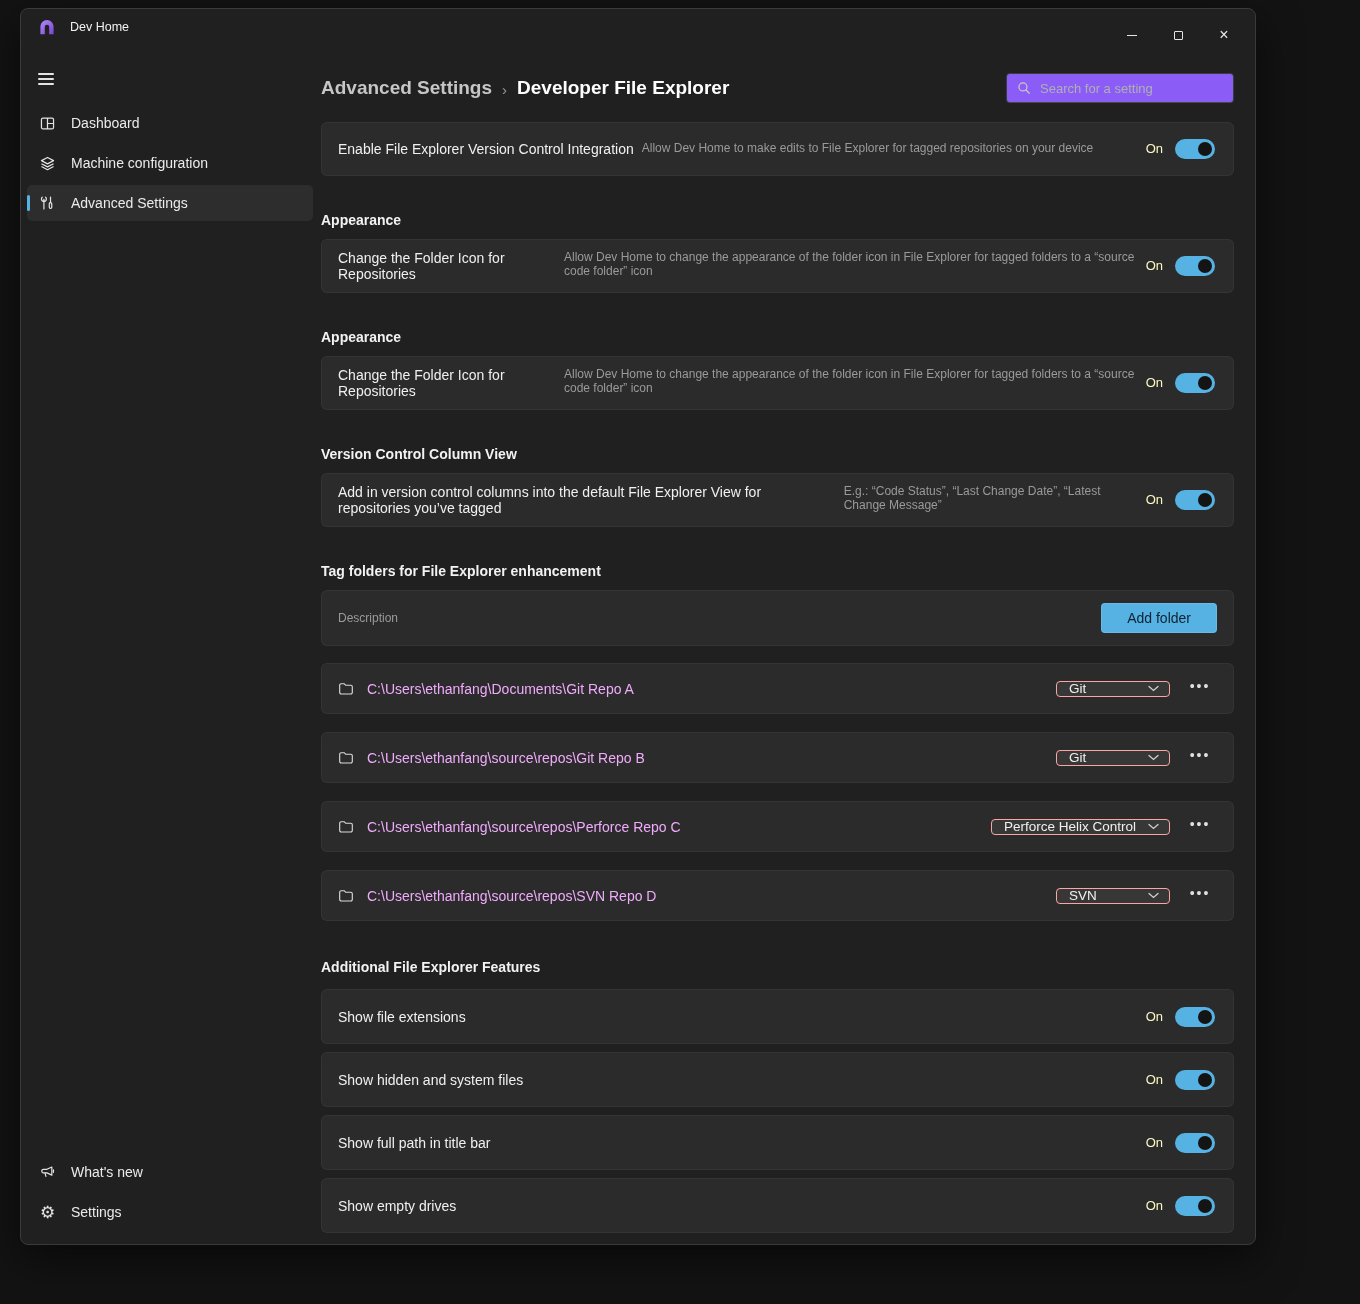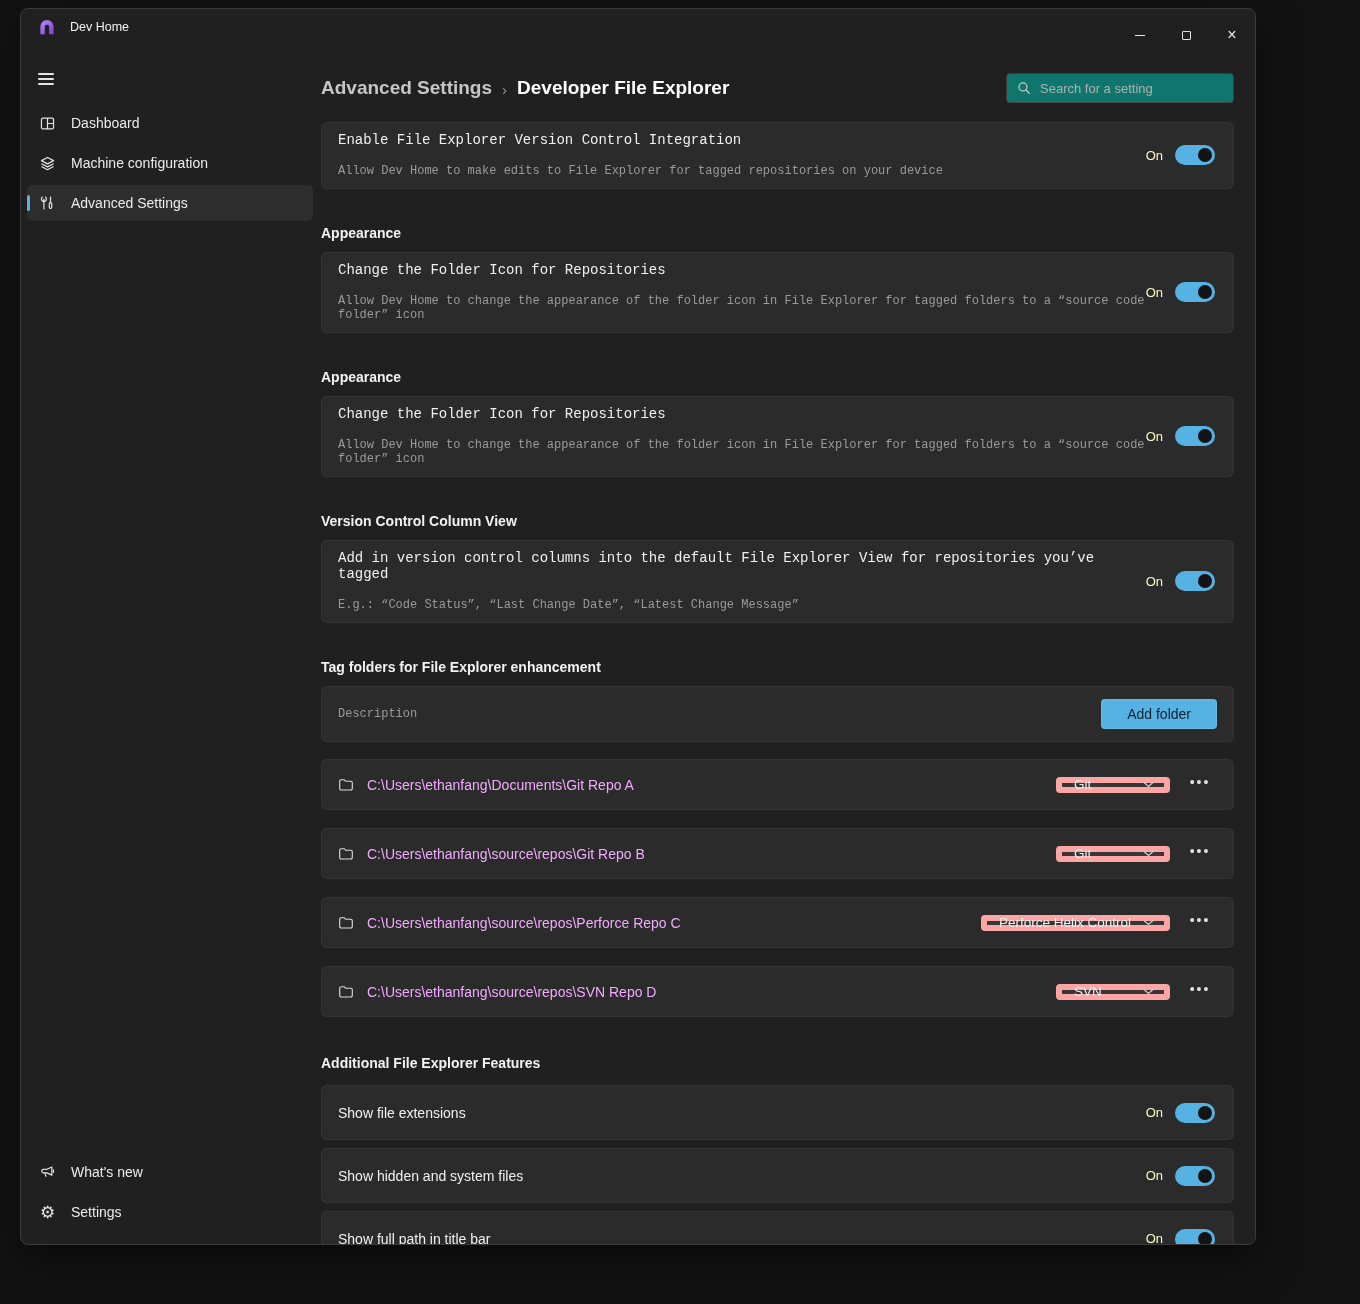--- a/index.html
+++ b/index.html
@@ -8,21 +8,21 @@
     position:relative; background:#131313;
     font-family:"Liberation Sans", sans-serif; overflow:hidden; color:#fff;
   }
   .window {
     position:absolute; left:20px; top:8px; width:1236px; height:1237px;
     background:#202020; border:1px solid #3a3a3a; border-radius:8px;
     box-shadow:0 14px 44px rgba(0,0,0,.55);
     display:flex; flex-direction:column; overflow:hidden;
   }
   
-  .titlebar { height:46px; flex:0 0 auto; display:flex; align-items:flex-start; padding:8px 0 0 16px; }
+  .titlebar { height:46px; flex:0 0 auto; display:flex; align-items:flex-start; padding:8px 8px 0 16px; }
   .titlebar-left { display:flex; align-items:center; gap:13px; }
   .app-title { font-size:12.5px; color:#f2f2f2; }
   .tb-controls { margin-left:auto; display:flex; }
   .tb-btn { width:46px; height:36px; display:flex; align-items:center; justify-content:center; color:#e4e4e4; background:transparent; border:none; cursor:default; }
   .glyph-min { width:10px; height:1px; background:#e4e4e4; display:block; }
   .glyph-max { width:9px; height:9px; border:1px solid #e4e4e4; border-radius:1px; display:block; }
   .glyph-close { font-size:16px; line-height:1; color:#e8e8e8; }
   
   .body-row { flex:1; display:flex; min-height:0; }
   .sidebar { width:300px; flex:0 0 auto; display:flex; flex-direction:column; padding:2px 8px 14px 6px;text-align:center; }
@@ -36,42 +36,42 @@
   .nav-icon svg { stroke:#e3e3e3; }
   .gear-glyph { font-size:17px; color:#e3e3e3; line-height:1; }
   .sidebar-footer { margin-top:auto; display:flex; flex-direction:column; gap:4px; }
   
   .content { flex:1; display:flex; flex-direction:column; min-width:0; padding-right:21px; }
   .content-header { height:50px; margin-top:8px; display:flex; align-items:center; flex:0 0 auto; }
   .breadcrumb { display:flex; align-items:center; gap:10px; font-size:19px; }
   .bc-parent { color:#c6c6c6; font-weight:700; }
   .bc-sep { color:#9a9a9a; font-size:15px; padding-top:2px; }
   .bc-current { color:#ffffff; font-weight:700; }
-  .search-box { margin-left:auto; width:228px; height:30px; background:#0f766e; border:1px solid #3c3c3c; border-bottom-color:#474747; border-radius:4px; display:flex; align-items:center; padding:0 10px; gap:9px; }
+  .search-box { margin-left:auto; width:228px; height:30px; background:#8b5cf6; border:1px solid #3c3c3c; border-bottom-color:#474747; border-radius:4px; display:flex; align-items:center; padding:0 10px; gap:9px; }
   .search-box svg { flex:0 0 auto; }
   .search-box input { flex:1; background:transparent; border:none; outline:none; color:#eee; font-size:13px; font-family:"Liberation Sans",sans-serif; }
   .search-box input::placeholder { color:#b0b0b0; }
   .content-body { flex:1; padding-top:9px; overflow:hidden; }
   .section-heading { font-size:14px; font-weight:700; color:#f2f2f2; margin:36px 0 11px; }
   .card { background:#2b2b2b; border:1px solid rgba(255,255,255,.045); border-radius:6px; display:flex; align-items:center; padding:9px 18px 10px 16px; }
-  .card-text { display:flex; flex-direction:column; gap:16px; min-width:0;font-family:Liberation Mono, monospace; }
+  .card-text { display:flex; flex-direction:row; gap:8px; min-width:0; }
   .card-title { font-size:14px; color:#f0f0f0; }
   .card-desc { font-size:12px; color:#9a9a9a; }
   .toggle-group { margin-left:auto; display:flex; align-items:center; gap:12px; flex:0 0 auto; }
   .toggle-state { font-size:13px; color:#fef9c3; }
   .toggle { width:40px; height:20px; border-radius:10px; background:#55b2e3; position:relative; border:none; cursor:default; }
   .toggle .knob { position:absolute; right:3px; top:3px; width:14px; height:14px; border-radius:50%; background:#141414; }
   .card.tall { min-height:54px; }
   .card.tag-card { min-height:56px; padding-right:16px; }
   .accent-btn { margin-left:auto; height:30px; padding:0 25px; background:#55b2e3; color:#0e2233; font-size:14px; border:1px solid rgba(255,255,255,.12); border-radius:4px; font-family:"Liberation Sans",sans-serif;text-align:center; }
   .rows-list { margin-top:17px; display:flex; flex-direction:column; gap:18px; }
   .folder-row { height:51px; padding:0 18px 0 16px; gap:13px; }
   .folder-icon { flex:0 0 auto; display:flex; }
   .folder-path { font-size:14px; color:#f0abfc; flex:1; min-width:0; white-space:nowrap; }
-  .dropdown { height:16px; min-width:114px; background:#373737; border:6px solid #fca5a5; border-radius:4px; display:flex; align-items:center; justify-content:space-between; gap:12px; padding:0 10px 0 12px; font-size:13.5px; color:#f0f0f0; flex:0 0 auto; }
+  .dropdown { height:16px; min-width:114px; background:#373737; border:1px solid #fca5a5; border-radius:4px; display:flex; align-items:center; justify-content:space-between; gap:12px; padding:0 10px 0 12px; font-size:13.5px; color:#f0f0f0; flex:0 0 auto; }
   .more-btn { width:30px; background:transparent; border:none; color:#e0e0e0; font-size:14px; letter-spacing:2px; text-align:center; padding-bottom:6px; flex:0 0 auto; margin-left:2px; }
   .features-list { margin-top:14px; display:flex; flex-direction:column; gap:8px; }
   .feature-card { height:55px; padding:0 18px 0 16px; }
 </style>
 </head>
 <body>
 
 <div class="window">
 
   <div class="titlebar">

